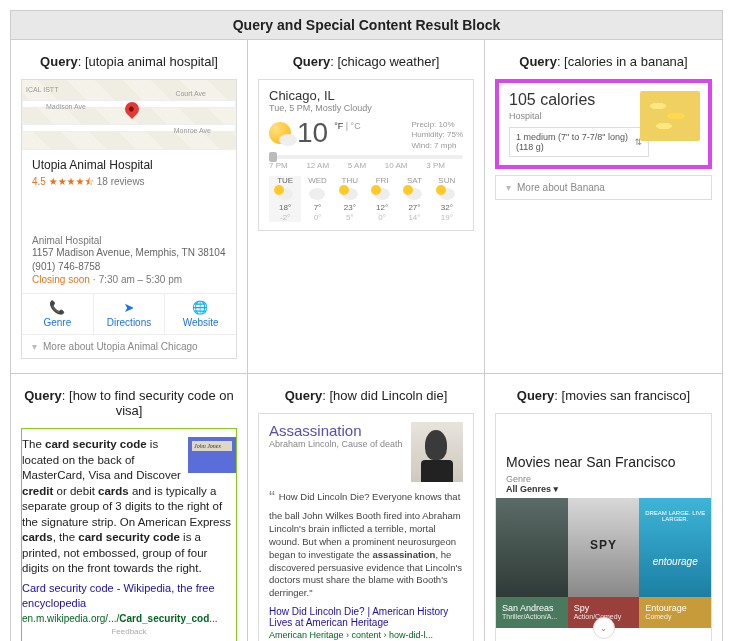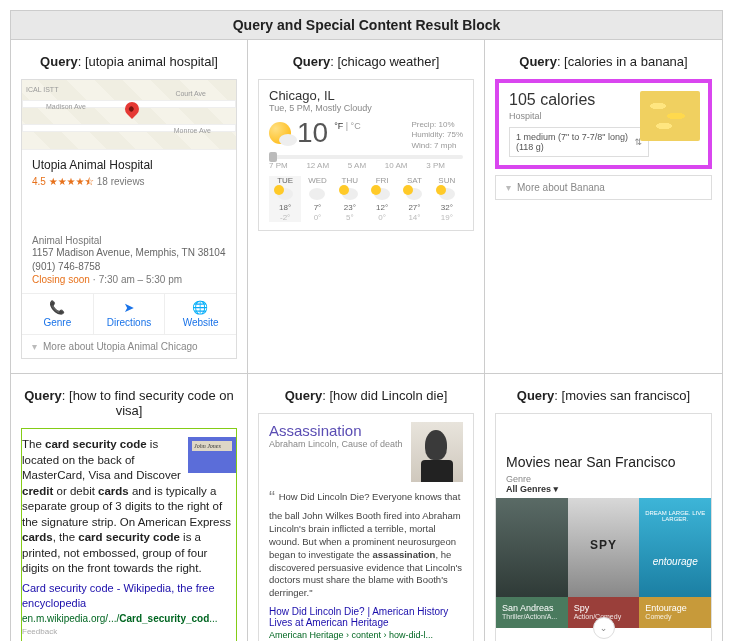--- a/index.html
+++ b/index.html
@@ -117,21 +117,21 @@
   }
   .morealone { border:1px solid #ddd; padding:6px 10px; font-size:10px; color:#888; display:flex; align-items:center; gap:6px;}
 
   
   .snippet { border:1px solid #84cc16; padding:8px 0; font-size:11.5px; line-height:1.35; position:relative; }
   .snippet .thumb4 { float:right; width:48px; height:36px; margin:0 0 4px 6px; background:#5b6dd9; position:relative; }
   .snippet .thumb4::before { content:''; position:absolute; top:4px; left:4px; right:4px; height:10px; background:#ded7c6; }
   .snippet .thumb4::after { content:'John Jones'; position:absolute; top:5px; left:6px; font-size:6px; font-style:italic; color:#333; font-family: cursive;}
   .link { color:#1a0dab; font-size:11px; }
   .url { color:#006621; font-size:10px; }
-  .feedback { text-align:left; font-size:8px; color:#aaa; margin-top:2px; }
+  .feedback { text-align:center; font-size:8px; color:#aaa; margin-top:2px; }
 
   
   .lincard { border:1px solid #ddd; font-size:10px; }
   .linhead { display:flex; padding:8px 10px 4px 10px; gap:8px; }
   .lintitle { color:#5a4db3; font-size:15px; }
   .linsub { color:#888; font-size:9px; }
   .portrait {
     width:52px; height:60px; background:#ddd; position:relative; flex-shrink:0;
     background: linear-gradient(#e8e4dc,#cfc8bd);
   }

